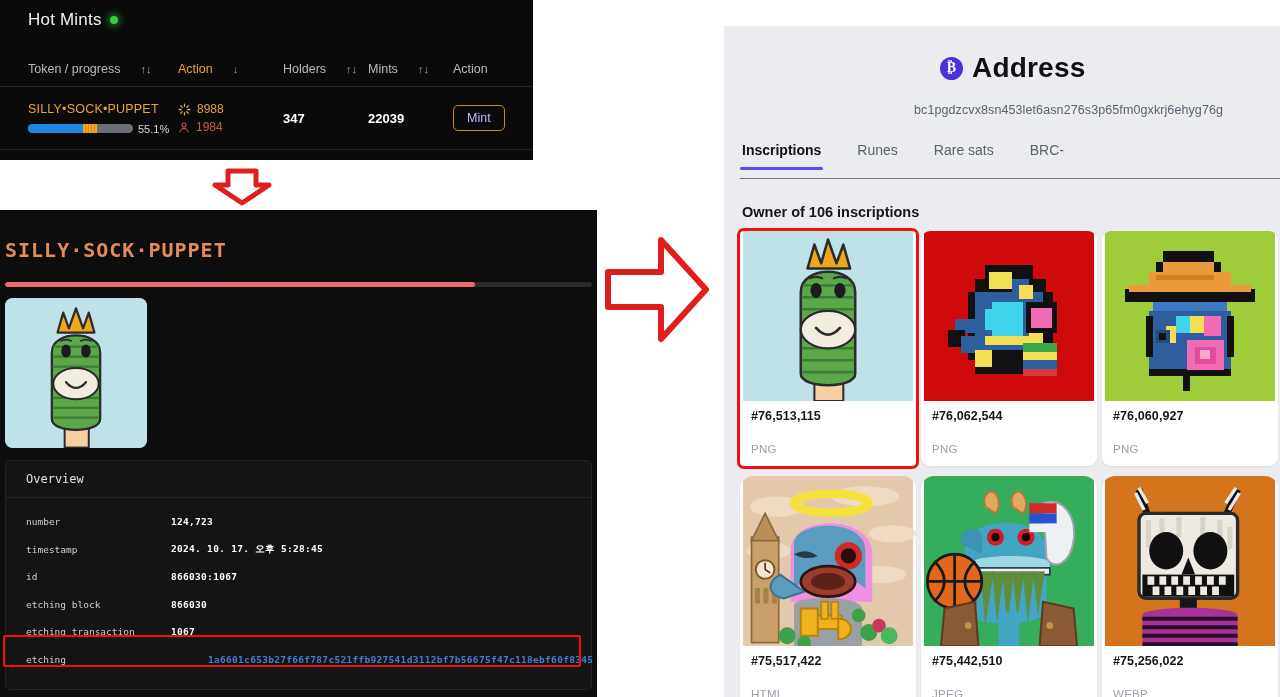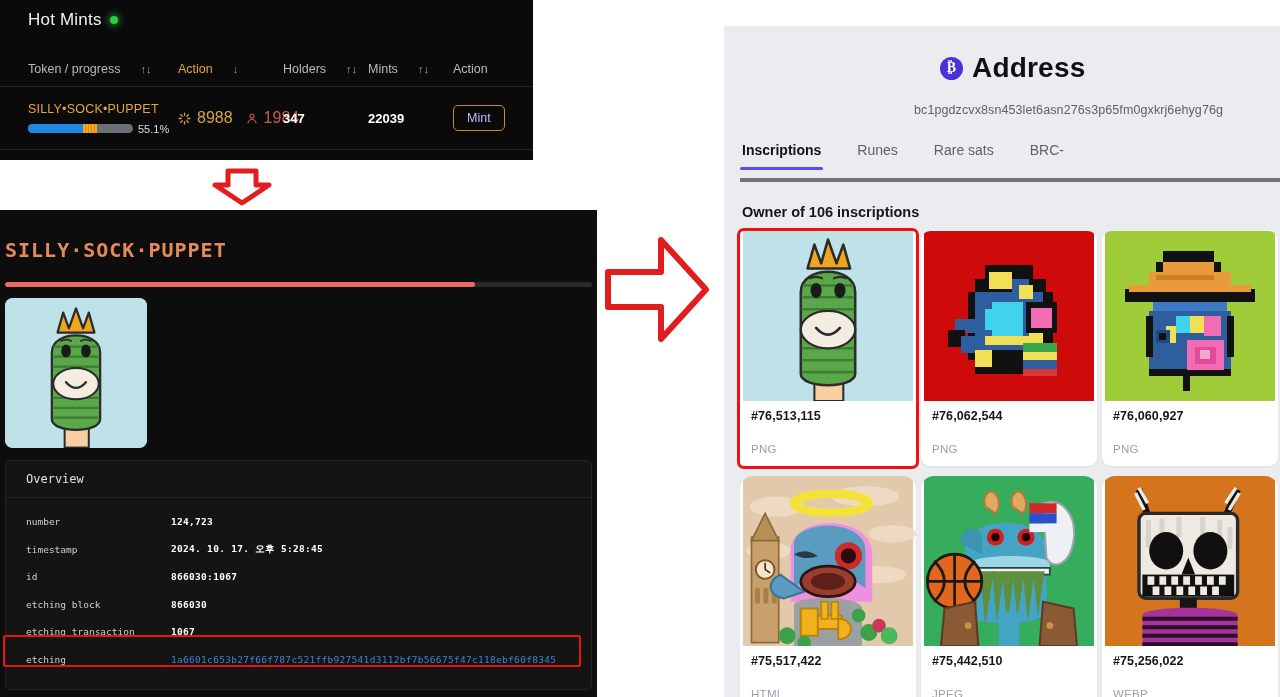--- a/index.html
+++ b/index.html
@@ -55,21 +55,21 @@
   }
   .progress-wrap{display:flex;align-items:center;gap:5px;}
   .pbar{
     width:105px;height:9px;border-radius:5px;background:#6b7076;
     display:flex;overflow:hidden;
   }
   .pseg-blue{width:52%;background:#1f88e5;height:100%;}
   .pseg-orange{width:14%;background:#f5a623;height:100%;
     background-image:repeating-linear-gradient(90deg,#f5a623 0 2px,#d98e10 2px 3px);}
   .ppct{font-size:11px;color:#dcdcdc;}
-  .pend-cell{display:flex;flex-direction:row;gap:13px;font-size:16px;}
+  .pend-cell{display:flex;flex-direction:column;gap:4px;font-size:12px;}
   .pend-line{display:flex;align-items:center;gap:6px;}
   .pend-1{color:#d9a441;}
   .pend-2{color:#c85a4a;text-align:center;}
   .num-cell{font-size:13px;color:#ffffff;font-weight:700;}
   .mint-btn{
     display:inline-block;padding:5px 13px;border:1px solid #c98a2a;border-radius:5px;
     color:#c4b5fd;font-size:12.5px;background:transparent;cursor:pointer;
   }
 
   
@@ -107,21 +107,21 @@
     border-bottom:1px solid #242424;
   }
   .ovw-rows{padding:10px 0 0 0;}
   .ovw-row{
     display:flex;align-items:center;height:27.5px;
     font-family:"DejaVu Sans Mono",monospace;font-size:9.5px;
     padding-left:20px;box-sizing:border-box;
   }
   .ovw-k{width:145px;color:#cfcfcf;flex:none;}
   .ovw-v{color:#ffffff;font-weight:700;letter-spacing:.3px;}
-  .ovw-v.link{color:#3b82d6;font-weight:400;}
+  .ovw-v.link{color:#3b82d6;font-weight:700;margin-left:37px;}
   .hl-box{
     position:absolute;left:3px;top:635px;width:578px;height:32px;
     border:2px solid #ee1111;border-radius:2px;box-sizing:border-box;
     pointer-events:none;
   }
 
   
   .right-arrow{position:absolute;left:603px;top:232px;width:108px;height:115px;}
 
   
@@ -141,21 +141,21 @@
   }
   .addr-title-txt{font-size:28px;font-weight:700;color:#101114;letter-spacing:.2px;}
   .addr-str{
     position:absolute;left:190px;top:77px;
     font-size:12.5px;color:#5c6070;letter-spacing:.1px;white-space:nowrap;
   }
 
   .tabs{
     position:absolute;left:16px;top:108px;width:540px;height:44px;
     display:flex;align-items:flex-start;gap:32px;
-    border-bottom:4px solid #737373;
+    border-bottom:1px solid #737373;
   }
   .tab{
     font-size:14px;color:#5d616e;padding:8px 2px 11px 2px;cursor:pointer;
     position:relative;white-space:nowrap;
   }
   .tab.active{color:#111318;font-weight:700;}
   .tab.active:after{
     content:"";position:absolute;left:0;right:0;bottom:-1px;height:3px;
     background:#5b4bf5;border-radius:2px;
   }

